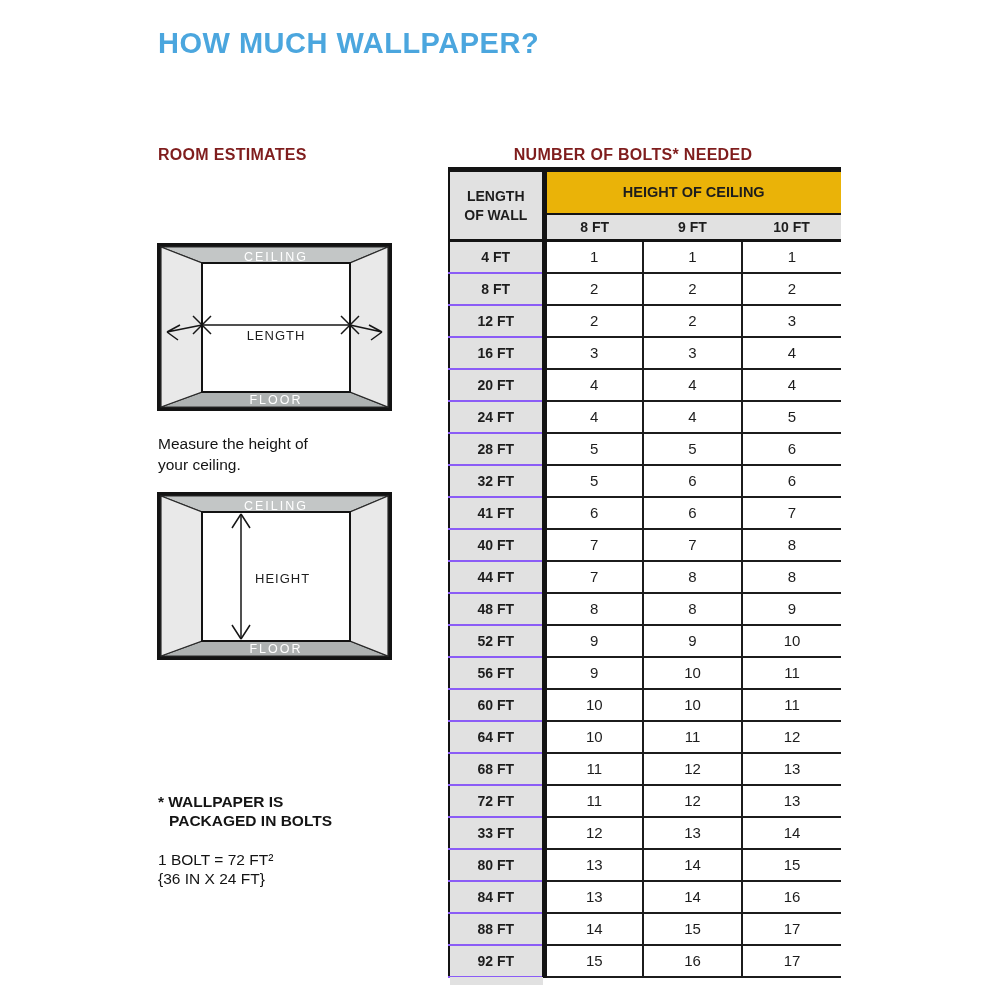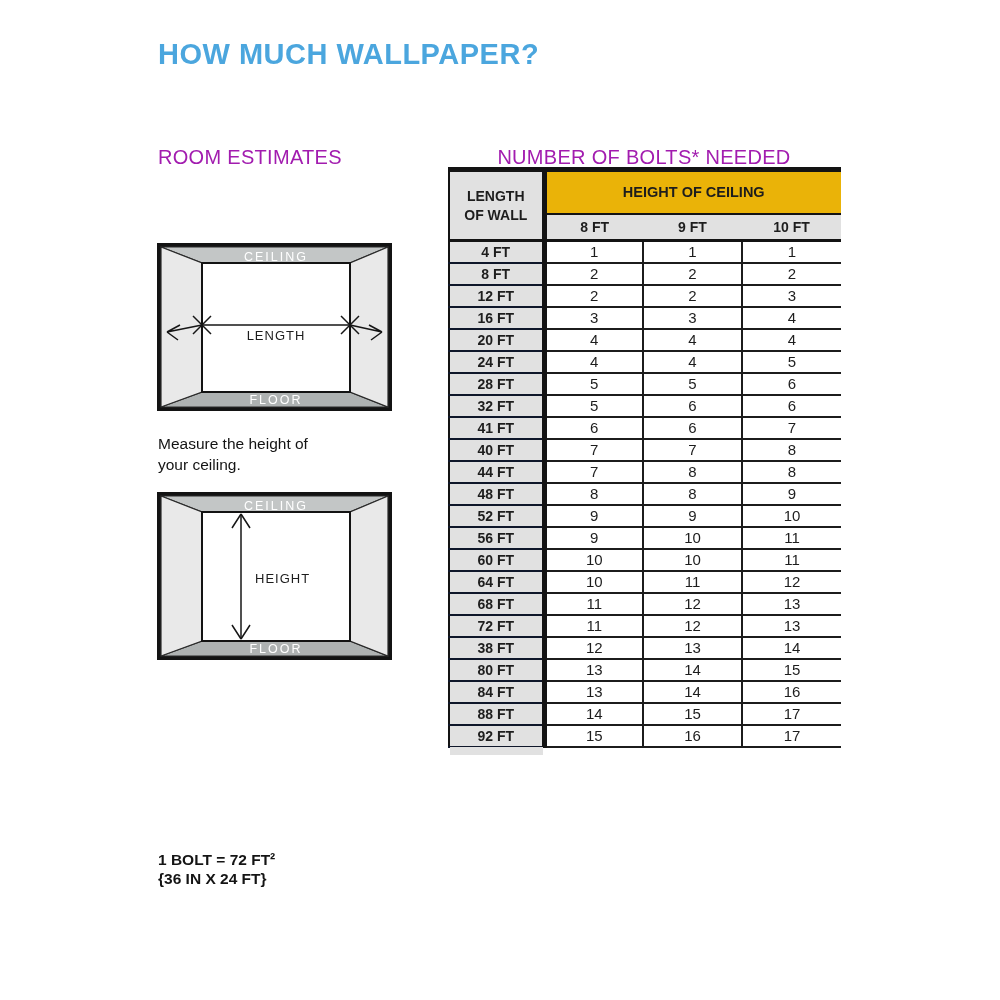--- a/index.html
+++ b/index.html
@@ -1,35 +1,35 @@
 <!DOCTYPE html>
 <html><head>
 <meta charset="utf-8">
 <style>
   * { margin:0; padding:0; box-sizing:border-box; }
   html,body { background:#ffffff; }
   body { font-family:"Liberation Sans", sans-serif; color:#1d1d1d; }
   .canvas { position:relative; width:1000px; height:1000px; background:#ffffff; overflow:hidden; }
 
   .page-title {
-    position:absolute; left:158px; top:38px;
+    position:absolute; left:158px; top:27px;
     font-size:29px; font-weight:bold; letter-spacing:0.5px; color:#4ba6de;
   }
-  .section-heading { position:absolute; font-size:20px; font-weight:normal; letter-spacing:0.3px; color:#a21caf; }
+  .section-heading { position:absolute; font-size:16px; font-weight:bold; letter-spacing:0.3px; color:#7f1d1d; }
   .h-room { left:158px; top:146px; }
-  .h-bolts { left:448px; top:146px; width:392px; text-align:center; }
+  .h-bolts { left:437px; top:146px; width:392px; text-align:center; }
 
   .para { position:absolute; left:158px; font-size:15.5px; line-height:21px; color:#141414; white-space:pre-line; }
   .p1 { top:182px; }
   .p2 { top:433px; }
   .p3 { top:684px; }
 
   .footnote { position:absolute; left:158px; top:792px; font-size:15.5px; font-weight:bold; line-height:19px; color:#141414; }
   .footnote .indent { padding-left:11px; }
-  .boltinfo { position:absolute; left:158px; top:850px; font-size:15.5px; font-weight:bold; line-height:19px; color:#141414; }
+  .boltinfo { position:absolute; left:158px; top:850px; font-size:15.5px; font-weight:normal; line-height:19px; color:#141414; }
 
   .diagram { position:absolute; left:157px; width:196px; height:168px; }
   .d1 { top:243px; }
   .d2 { top:492px; }
   .diagram svg { display:block; }
   .diagram text { font-family:"Liberation Sans", sans-serif; }
   .wall-label { font-size:12.5px; fill:#ffffff; letter-spacing:2px; }
   .dim-label { font-size:13px; fill:#1d1d1d; letter-spacing:1px; }
 
   
@@ -48,22 +48,22 @@
   }
   th.group-head {
     background:#eab308; font-size:14.5px; font-weight:bold; height:44px;
     border-bottom:2px solid #131313;
   }
   th.sub-head {
     background:#e1e1e1; font-size:14px; font-weight:bold; height:27px;
     border-bottom:3px solid #131313;
   }
   td.wall {
-    background:#e1e1e1; font-size:14px; font-weight:bold; height:22px;
-    border-left:2px solid #131313; border-right:5px solid #131313; border-bottom:2px solid #0f172a;
+    background:#e1e1e1; font-size:14px; font-weight:bold; height:32px;
+    border-left:2px solid #131313; border-right:5px solid #131313; border-bottom:2px solid #8b5cf6;
   }
   td.val { background:#ffffff; font-size:15px; border-bottom:2px solid #1c1c1c; }
   td.val + td.val { border-left:2px solid #1c1c1c; }
   .gray-tab { position:absolute; left:2px; bottom:-7px; width:93px; height:8px; background:#e1e1e1; }
 </style>
 </head>
 <body>
 
 <div class="canvas">
 
@@ -110,20 +110,24 @@
         <path d="M84,22 L75,36 M84,22 L93,36"></path>
         <path d="M84,147 L75,133 M84,147 L93,133"></path>
       </g>
       <text class="wall-label" x="119" y="17.5" text-anchor="middle">CEILING</text>
       <text class="wall-label" x="119" y="160.5" text-anchor="middle">FLOOR</text>
       <text class="dim-label" x="98" y="91" text-anchor="start">HEIGHT</text>
     </svg>
   </div>
 
 
+  <div class="footnote">
+    <div>* WALLPAPER IS</div>
+    <div class="indent">PACKAGED IN BOLTS</div>
+  </div>
 
   <div class="boltinfo">
     <div>1 BOLT = 72 FT²</div>
     <div>{36 IN X 24 FT}</div>
   </div>
 
   <div class="table-wrap">
     <table class="bolts">
       <colgroup>
           <col class="c1">
@@ -246,21 +250,21 @@
             <td class="val">12</td>
             <td class="val">13</td>
           </tr>
           <tr>
             <td class="wall">72 FT</td>
             <td class="val">11</td>
             <td class="val">12</td>
             <td class="val">13</td>
           </tr>
           <tr>
-            <td class="wall">38 FT</td>
+            <td class="wall">33 FT</td>
             <td class="val">12</td>
             <td class="val">13</td>
             <td class="val">14</td>
           </tr>
           <tr>
             <td class="wall">80 FT</td>
             <td class="val">13</td>
             <td class="val">14</td>
             <td class="val">15</td>
           </tr>

